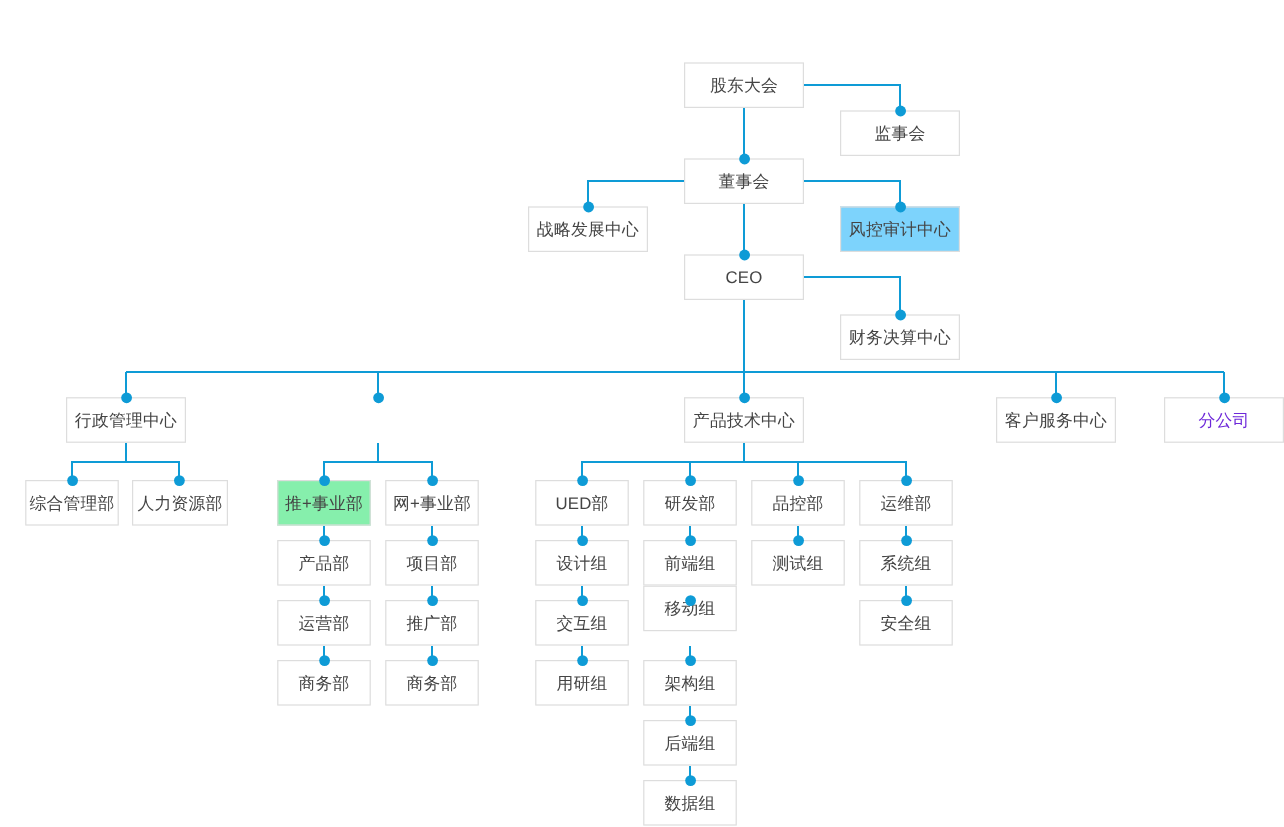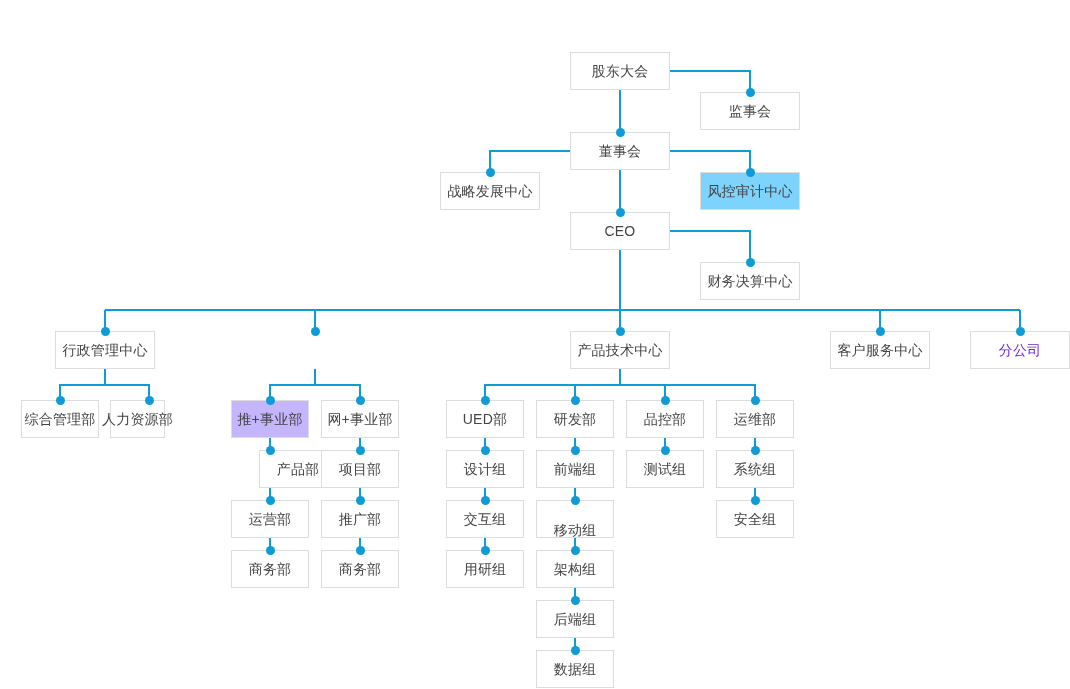--- a/index.html
+++ b/index.html
@@ -137,29 +137,29 @@
     </div>
     <span class="dot" style="left: 875.5px; top: 326.5px; background: rgb(14, 155, 214);"></span>
     <div class="node" style="left: 970px; top: 331px; width: 100px; height: 38px; border-color: rgb(221, 221, 221); background: rgb(255, 255, 255); color: #6d28d9;">
       <span class="node-label">分公司</span>
     </div>
     <span class="dot" style="left: 1015.5px; top: 326.5px; background: rgb(14, 155, 214);"></span>
     <div class="node" style="left: 21px; top: 400px; width: 78px; height: 38px; border-color: rgb(221, 221, 221); background: rgb(255, 255, 255); color: rgb(68, 68, 68);">
       <span class="node-label">综合管理部</span>
     </div>
     <span class="dot" style="left: 55.5px; top: 395.5px; background: rgb(14, 155, 214);"></span>
-    <div class="node" style="left: 110px; top: 400px; width: 55px; height: 38px; border-color: rgb(221, 221, 221); background: rgb(255, 255, 255); color: rgb(68, 68, 68);">
+    <div class="node" style="left: 110px; top: 400px; width: 80px; height: 38px; border-color: rgb(221, 221, 221); background: rgb(255, 255, 255); color: rgb(68, 68, 68);">
       <span class="node-label">人力资源部</span>
     </div>
     <span class="dot" style="left: 144.5px; top: 395.5px; background: rgb(14, 155, 214);"></span>
-    <div class="node" style="left: 231px; top: 400px; width: 78px; height: 38px; border-color: rgb(221, 221, 221); background: #c4b5fd; color: rgb(68, 68, 68);">
+    <div class="node" style="left: 231px; top: 400px; width: 78px; height: 38px; border-color: rgb(221, 221, 221); background: #86efac; color: rgb(68, 68, 68);">
       <span class="node-label">推+事业部</span>
     </div>
     <span class="dot" style="left: 265.5px; top: 395.5px; background: rgb(14, 155, 214);"></span>
-    <div class="node" style="left: 231px; top: 450px; width: 78px; height: 38px; border-color: rgb(221, 221, 221); background: rgb(255, 255, 255); color: rgb(68, 68, 68); margin-left: 28px;">
+    <div class="node" style="left: 231px; top: 450px; width: 78px; height: 38px; border-color: rgb(221, 221, 221); background: rgb(255, 255, 255); color: rgb(68, 68, 68);">
       <span class="node-label">产品部</span>
     </div>
     <span class="dot" style="left: 265.5px; top: 445.5px; background: rgb(14, 155, 214);"></span>
     <div class="node" style="left: 231px; top: 500px; width: 78px; height: 38px; border-color: rgb(221, 221, 221); background: rgb(255, 255, 255); color: rgb(68, 68, 68);">
       <span class="node-label">运营部</span>
     </div>
     <span class="dot" style="left: 265.5px; top: 495.5px; background: rgb(14, 155, 214);"></span>
     <div class="node" style="left: 231px; top: 550px; width: 78px; height: 38px; border-color: rgb(221, 221, 221); background: rgb(255, 255, 255); color: rgb(68, 68, 68);">
       <span class="node-label">商务部</span>
     </div>
@@ -197,21 +197,21 @@
     </div>
     <span class="dot" style="left: 480.5px; top: 545.5px; background: rgb(14, 155, 214);"></span>
     <div class="node" style="left: 536px; top: 400px; width: 78px; height: 38px; border-color: rgb(221, 221, 221); background: rgb(255, 255, 255); color: rgb(68, 68, 68);">
       <span class="node-label">研发部</span>
     </div>
     <span class="dot" style="left: 570.5px; top: 395.5px; background: rgb(14, 155, 214);"></span>
     <div class="node" style="left: 536px; top: 450px; width: 78px; height: 38px; border-color: rgb(221, 221, 221); background: rgb(255, 255, 255); color: rgb(68, 68, 68);">
       <span class="node-label">前端组</span>
     </div>
     <span class="dot" style="left: 570.5px; top: 445.5px; background: rgb(14, 155, 214);"></span>
-    <div class="node" style="left: 536px; top: 500px; width: 78px; height: 38px; border-color: rgb(221, 221, 221); background: rgb(255, 255, 255); color: rgb(68, 68, 68); align-items: flex-end;">
+    <div class="node" style="left: 536px; top: 488px; width: 78px; height: 38px; border-color: rgb(221, 221, 221); background: rgb(255, 255, 255); color: rgb(68, 68, 68);">
       <span class="node-label">移动组</span>
     </div>
     <span class="dot" style="left: 570.5px; top: 495.5px; background: rgb(14, 155, 214);"></span>
     <div class="node" style="left: 536px; top: 550px; width: 78px; height: 38px; border-color: rgb(221, 221, 221); background: rgb(255, 255, 255); color: rgb(68, 68, 68);">
       <span class="node-label">架构组</span>
     </div>
     <span class="dot" style="left: 570.5px; top: 545.5px; background: rgb(14, 155, 214);"></span>
     <div class="node" style="left: 536px; top: 600px; width: 78px; height: 38px; border-color: rgb(221, 221, 221); background: rgb(255, 255, 255); color: rgb(68, 68, 68);">
       <span class="node-label">后端组</span>
     </div>

